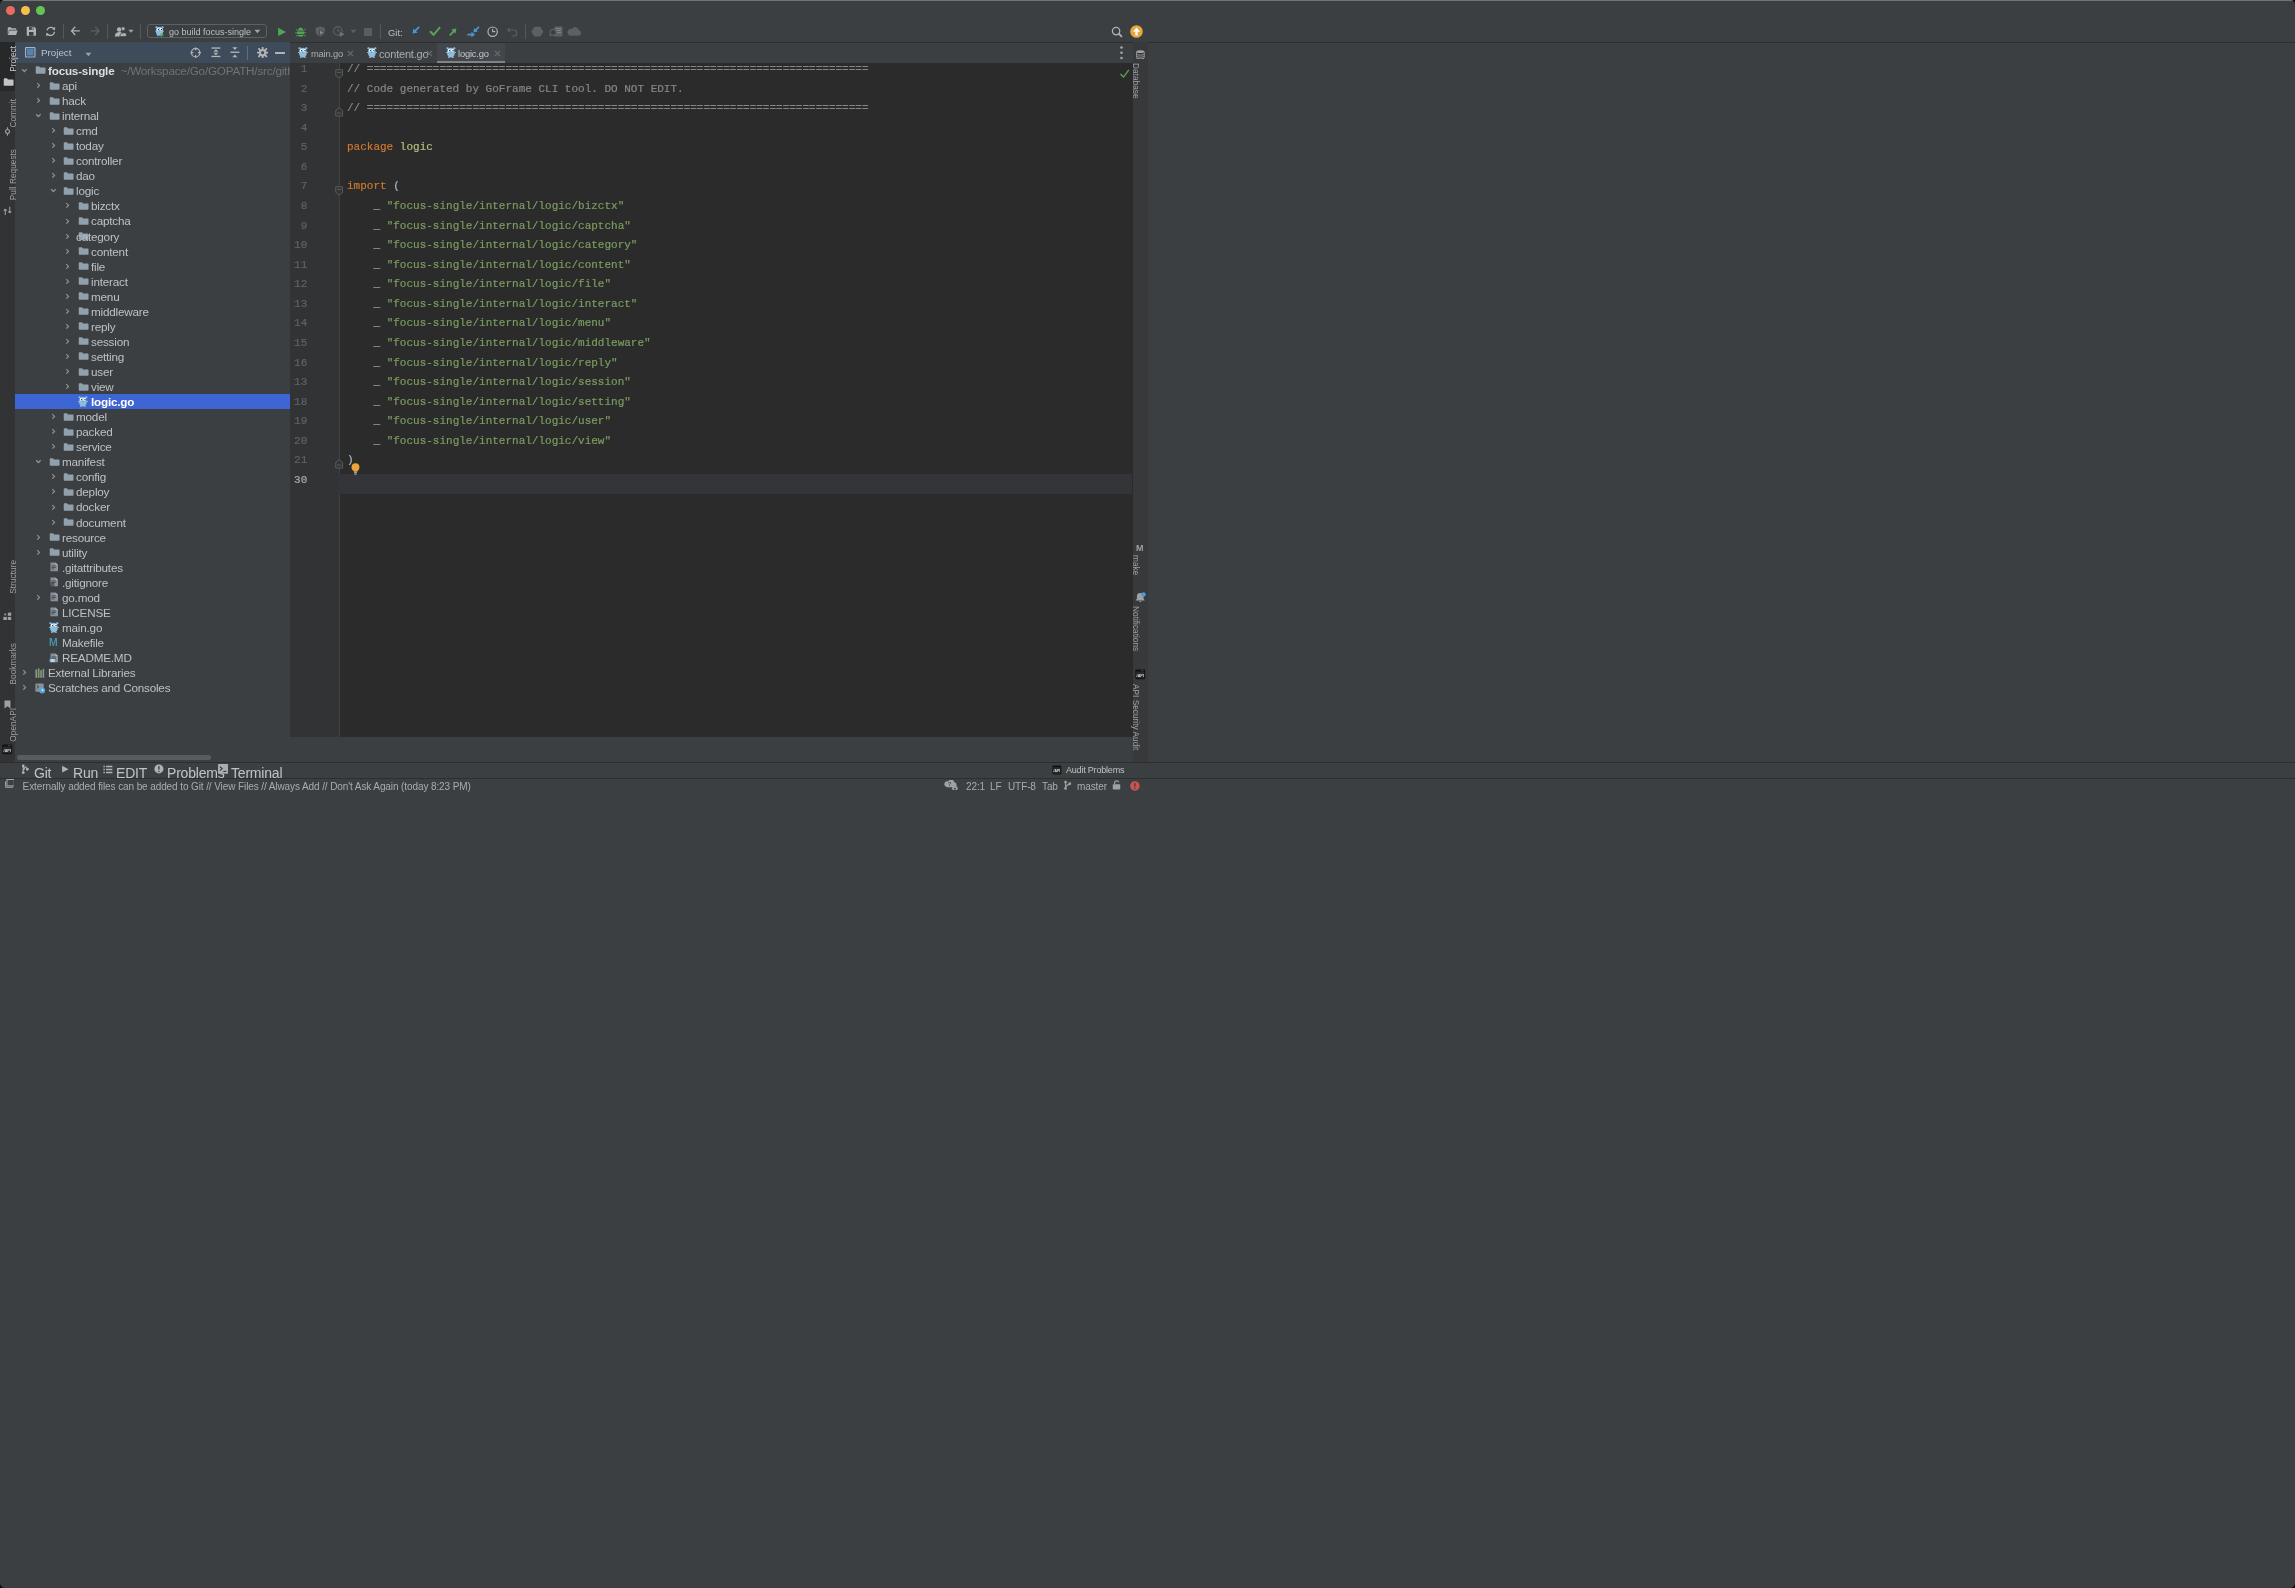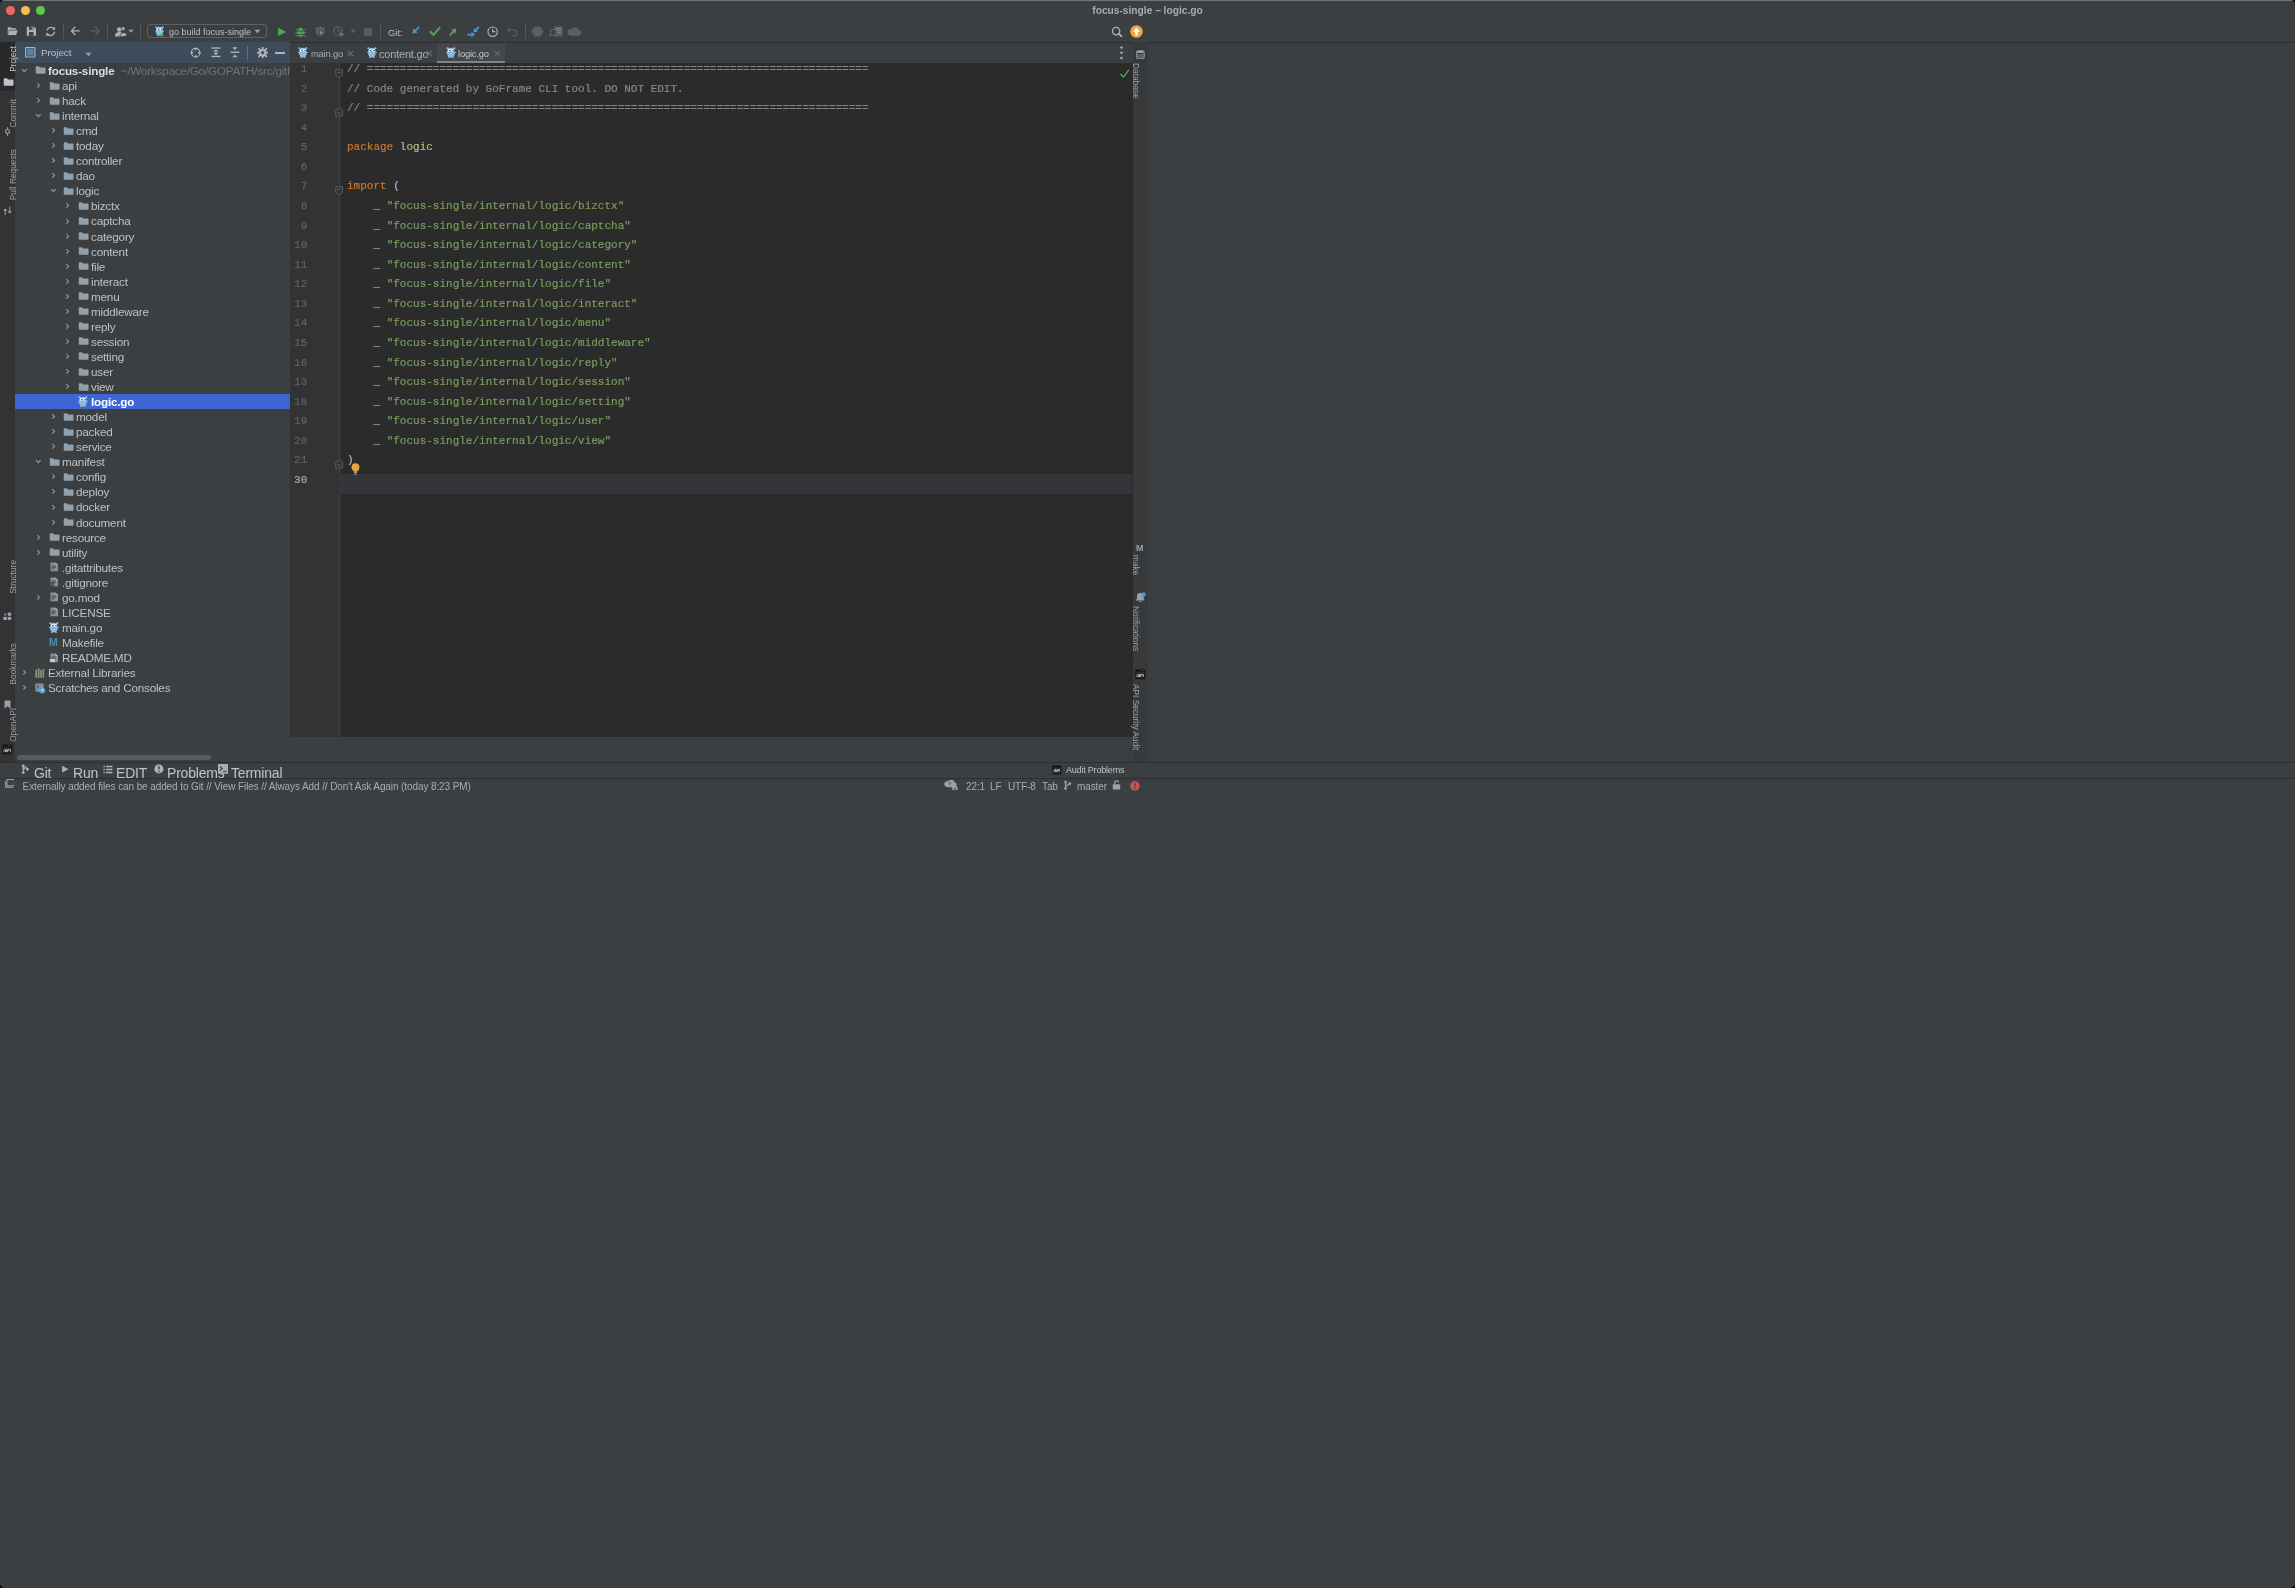--- a/index.html
+++ b/index.html
@@ -19,21 +19,20 @@
 .cl{position:absolute;left:57px;height:19.6px;line-height:19.6px;font:11px "Liberation Mono",monospace;white-space:pre;-webkit-text-stroke:0.2px currentColor}
 .cm{color:#848789} .kw{color:#cc7832} .pl{color:#a9b7c6} .pk{color:#b5be7d} .un{color:#cbcd9b} .st{color:#7a9d5f}
 .bbt{position:absolute;top:765px;font-size:14px;letter-spacing:-0.2px;color:#bfc3c7}
 .sbt{position:absolute;top:781px;font-size:10px;color:#a8acb0;letter-spacing:-0.1px}
 </style></head><body>
 <div id="win">
 
   <div class="ab" style="left:5.9px;top:5.9px;width:9px;height:9px;border-radius:50%;background:#ed6a5f"></div>
   <div class="ab" style="left:21px;top:5.9px;width:9px;height:9px;border-radius:50%;background:#f5bf4e"></div>
   <div class="ab" style="left:36px;top:5.9px;width:9px;height:9px;border-radius:50%;background:#62c654"></div>
-  <div class="ab" style="left:0;top:4.5px;width:100%;text-align:center;font-weight:bold;font-size:10.2px;color:#a8acb0">focus-single – logic.go</div>
 
   <svg class="ab" style="left:6.8px;top:26px" width="11.3" height="9.8" viewBox="0 0 15 13">
       <path d="M1 2.5 a1 1 0 0 1 1-1 h3 l1.4 1.6 h5 a1 1 0 0 1 1 1 v1 h-9.5 l-2 6 z" fill="#afb3b6"></path>
       <path d="M3.2 6 h11 l-2.2 6 h-11 z" fill="#afb3b6"></path>
     </svg>
     <svg class="ab" style="left:25.6px;top:26px" width="10.5" height="10.5" viewBox="0 0 14 14">
       <path d="M1 2 a1 1 0 0 1 1-1 h9 l3 3 v8 a1 1 0 0 1 -1 1 h-11 a1 1 0 0 1 -1-1 z" fill="#afb3b6"></path>
       <rect x="4" y="8" width="6" height="5" fill="#3c3f41"></rect>
       <rect x="4" y="1.5" width="6" height="3.6" fill="#3c3f41"></rect>
       <rect x="7.6" y="2.1" width="1.7" height="2.4" fill="#afb3b6"></rect>
@@ -364,21 +363,21 @@
       <svg class="ab" style="left:78px;top:216px" width="11.3" height="9.8" viewBox="0 0 15 13">
         <path d="M1 2.5 a1 1 0 0 1 1-1 h3.2 l1.5 1.8 h6.3 a1 1 0 0 1 1 1 v6.2 a1 1 0 0 1 -1 1 h-11 a1 1 0 0 1 -1-1 z" fill="#90a0ac"></path>
       </svg>
       <div class="ab" style="left:91px;top:214px">captcha</div>
       <svg class="ab" style="left:64px;top:233px" width="6.8" height="6.8" viewBox="0 0 9 9">
         <path d="M3 1.5 L6 4.5 L3 7.5" stroke="#8e9398" stroke-width="1.6" fill="none"></path>
       </svg>
       <svg class="ab" style="left:78px;top:231px" width="11.3" height="9.8" viewBox="0 0 15 13">
         <path d="M1 2.5 a1 1 0 0 1 1-1 h3.2 l1.5 1.8 h6.3 a1 1 0 0 1 1 1 v6.2 a1 1 0 0 1 -1 1 h-11 a1 1 0 0 1 -1-1 z" fill="#90a0ac"></path>
       </svg>
-      <div class="ab" style="left:91px;top:230px">category</div>
+      <div class="ab" style="left:76px;top:230px">category</div>
       <svg class="ab" style="left:64px;top:248px" width="6.8" height="6.8" viewBox="0 0 9 9">
         <path d="M3 1.5 L6 4.5 L3 7.5" stroke="#8e9398" stroke-width="1.6" fill="none"></path>
       </svg>
       <svg class="ab" style="left:78px;top:246px" width="11.3" height="9.8" viewBox="0 0 15 13">
         <path d="M1 2.5 a1 1 0 0 1 1-1 h3.2 l1.5 1.8 h6.3 a1 1 0 0 1 1 1 v6.2 a1 1 0 0 1 -1 1 h-11 a1 1 0 0 1 -1-1 z" fill="#90a0ac"></path>
       </svg>
       <div class="ab" style="left:91px;top:245px">content</div>
       <svg class="ab" style="left:64px;top:263px" width="6.8" height="6.8" viewBox="0 0 9 9">
         <path d="M3 1.5 L6 4.5 L3 7.5" stroke="#8e9398" stroke-width="1.6" fill="none"></path>
       </svg>

